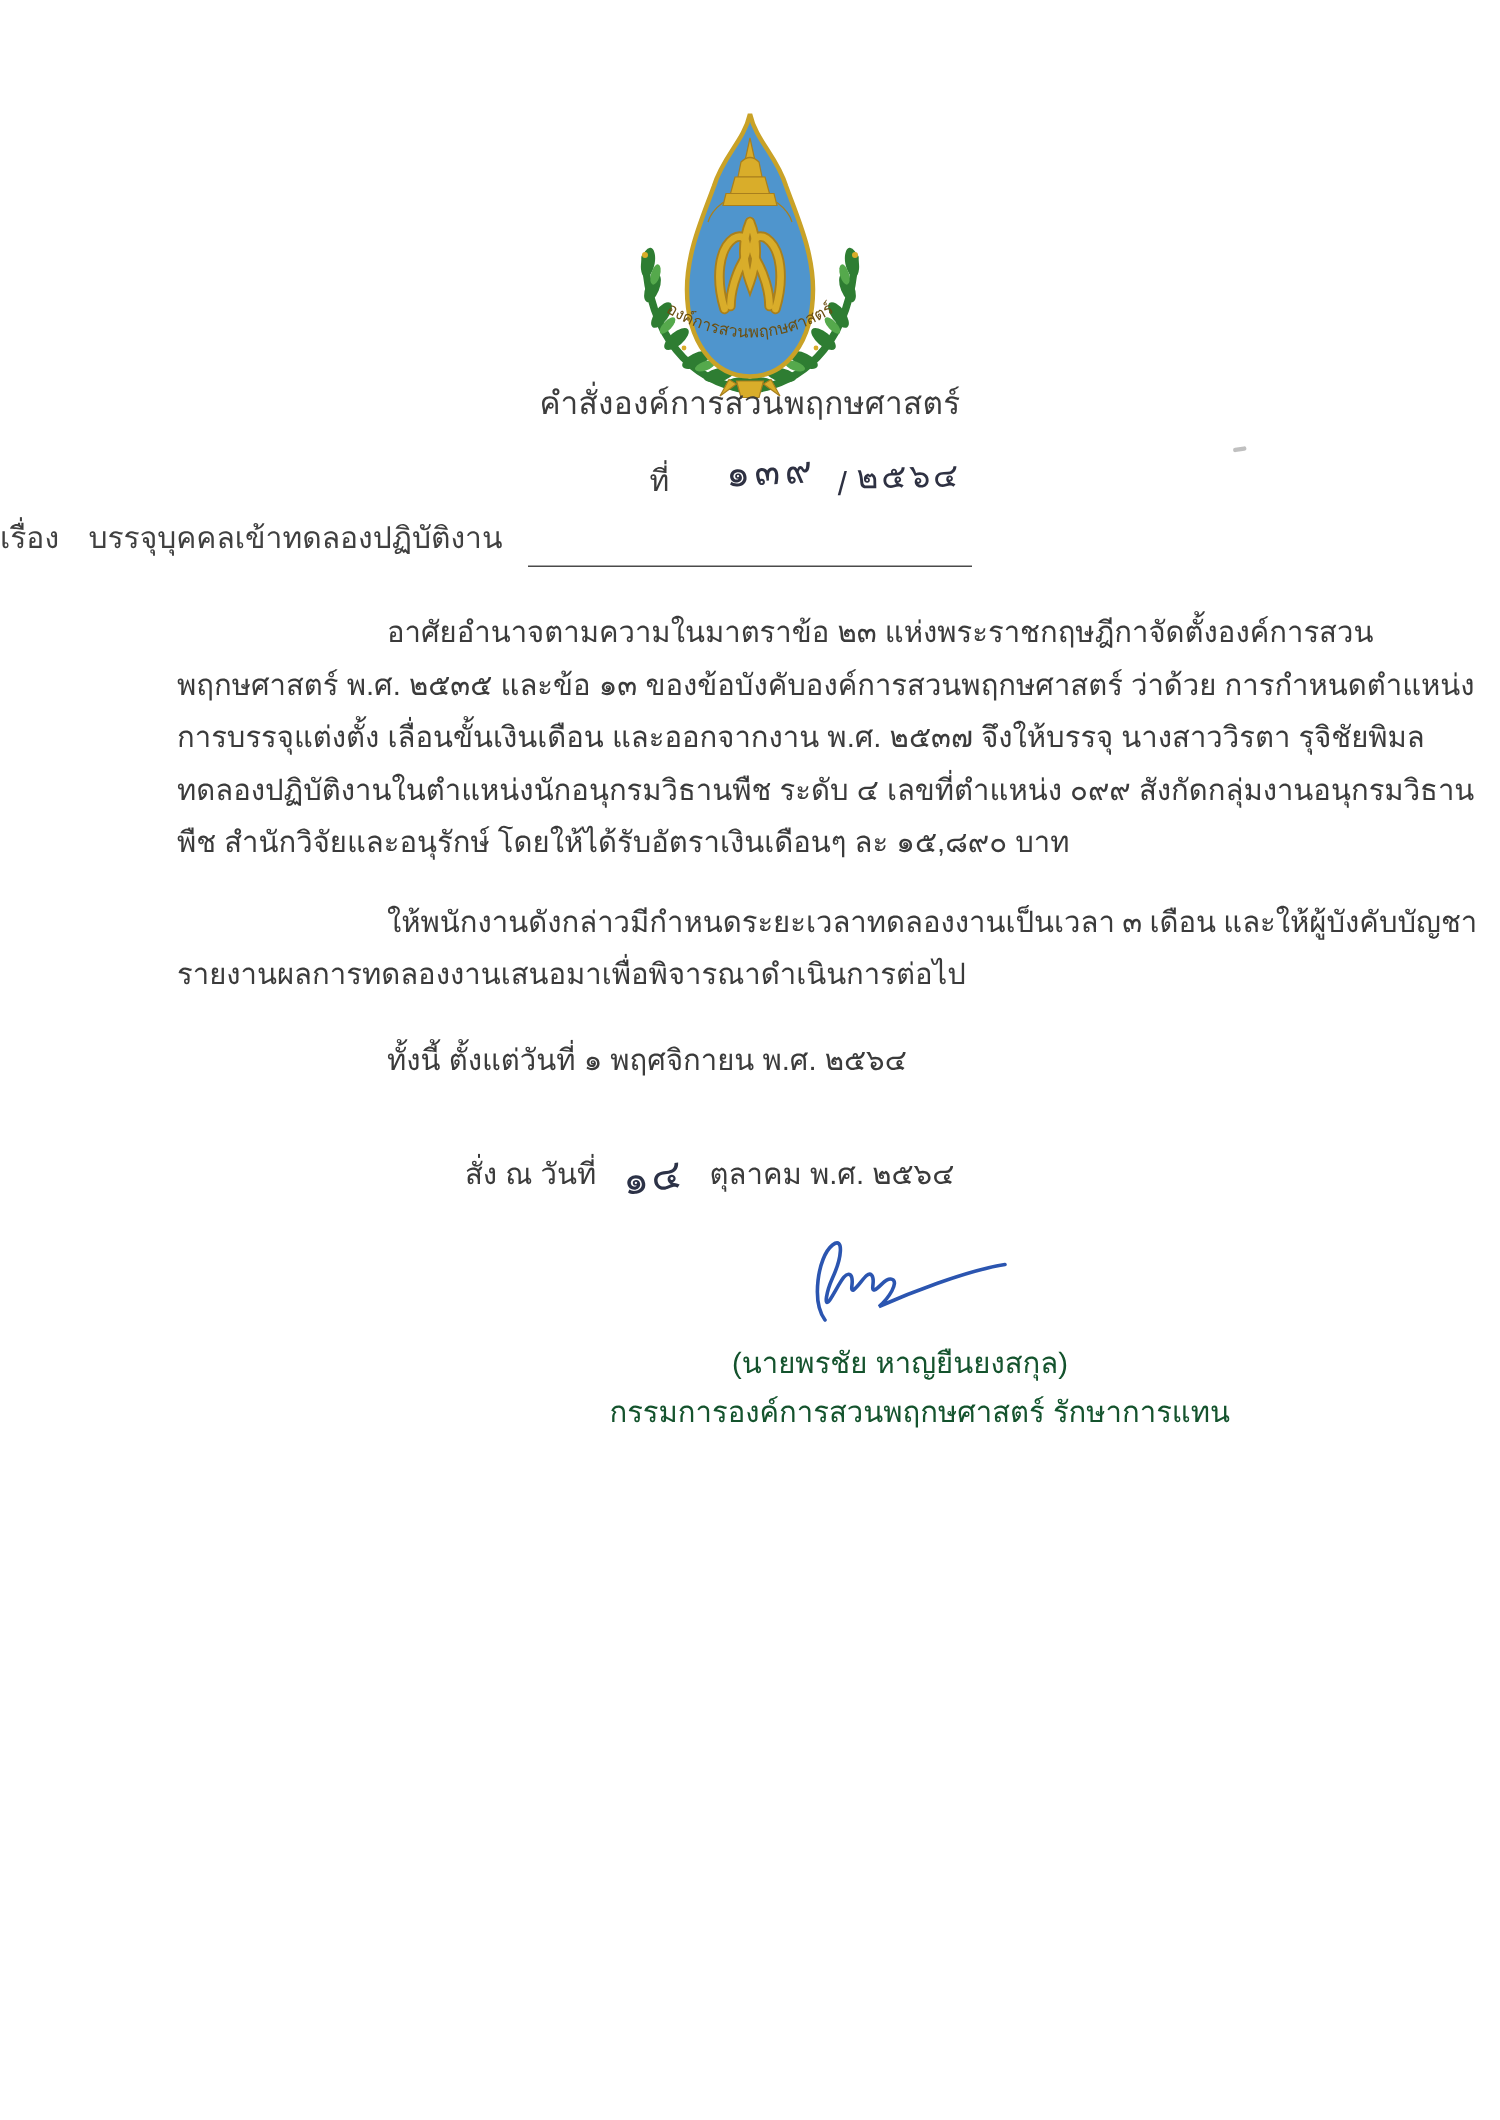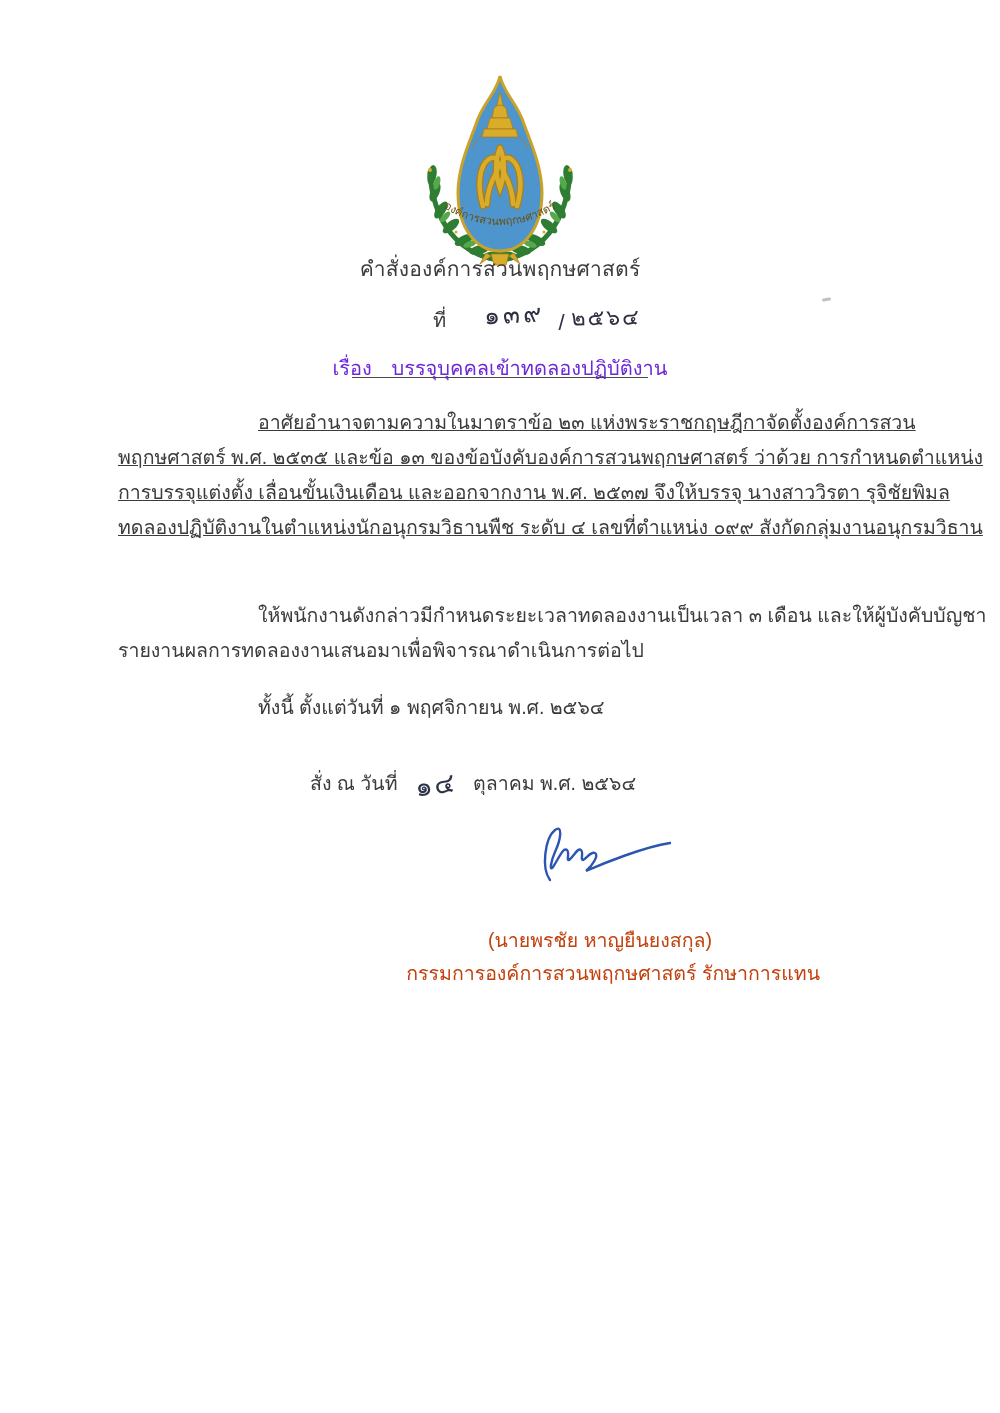--- a/index.html
+++ b/index.html
@@ -27,47 +27,47 @@
     font-size:25px;color:#2e3142;
     transform:rotate(-3deg);letter-spacing:3px;
     position:relative;top:-2px;margin-left:38px;
   }
   .number-line .slash{margin:0 6px 0 14px;font-size:22px;color:#2e3142;}
   .number-line .hw-year{
     font-size:22px;color:#2e3142;letter-spacing:2px;transform:rotate(-1deg);
     position:relative;top:-1px;
   }
   .subject-line{
-    position:absolute;top:352px;left:0;width:100%;
-    text-align:center;font-size:20px;color:#6d28d9;
+    position:absolute;top:342px;left:0;width:100%;
+    text-align:left;font-size:20px;color:#404040;
   }
   .subject-line .subject-label{margin-right:14px;}
   .divider{
     position:absolute;top:377px;left:352px;width:296px;height:0;
     border-top:1.5px solid #4a4a4a;
   }
   
   .para{position:absolute;left:118px;width:782px;font-size:19.5px;color:#3b3b3b;}
   .para .line{height:35px;line-height:35px;white-space:nowrap;}
   .para .indent{padding-left:140px;}
-  .para1{top:405px;text-decoration:underline;}
-  .para2{top:598px;}
+  .para1{top:405px;}
+  .para2{top:598px;font-family:Liberation Serif, serif;}
   .single-line{
     position:absolute;font-size:19.5px;line-height:30px;color:#3b3b3b;white-space:nowrap;
   }
   .effective-line{top:692px;left:258px;}
   .issued-line{top:768px;left:310px;display:flex;align-items:flex-start;}
   .issued-line .hw-day{
     font-size:27px;color:#2c3247;letter-spacing:2px;
     transform:rotate(-8deg);position:relative;top:2px;margin:0 16px 0 18px;
   }
   
   .signature{position:absolute;left:532px;top:822px;width:150px;height:68px;}
   .signer{position:absolute;left:380px;width:440px;text-align:center;
-    font-size:19.5px;color:#c2410c;white-space:nowrap;margin-top:32px;}
+    font-size:19.5px;color:#14532d;white-space:nowrap;}
   .signer-name{top:893px;}
   .signer-title1{top:926px;text-align:right;}
   .signer-title2{top:958px;}
   
   .stray-mark{
     position:absolute;left:822px;top:298px;width:9px;height:3px;
     background:#8d8d8d;border-radius:2px;transform:rotate(-8deg);opacity:.55;
   }
 </style>
 </head>
@@ -167,20 +167,21 @@
   </div>
 
   <div class="divider"></div>
   <div class="stray-mark"></div>
 
   <div class="para para1">
     <div class="line indent">อาศัยอำนาจตามความในมาตราข้อ ๒๓ แห่งพระราชกฤษฎีกาจัดตั้งองค์การสวน</div>
     <div class="line">พฤกษศาสตร์ พ.ศ. ๒๕๓๕ และข้อ ๑๓ ของข้อบังคับองค์การสวนพฤกษศาสตร์ ว่าด้วย การกำหนดตำแหน่ง</div>
     <div class="line">การบรรจุแต่งตั้ง เลื่อนขั้นเงินเดือน และออกจากงาน พ.ศ. ๒๕๓๗ จึงให้บรรจุ นางสาววิรตา  รุจิชัยพิมล</div>
     <div class="line">ทดลองปฏิบัติงานในตำแหน่งนักอนุกรมวิธานพืช ระดับ ๔ เลขที่ตำแหน่ง ๐๙๙ สังกัดกลุ่มงานอนุกรมวิธาน</div>
+    <div class="line">พืช  สำนักวิจัยและอนุรักษ์  โดยให้ได้รับอัตราเงินเดือนๆ ละ ๑๕,๘๙๐ บาท</div>
   </div>
 
   <div class="para para2">
     <div class="line indent">ให้พนักงานดังกล่าวมีกำหนดระยะเวลาทดลองงานเป็นเวลา ๓ เดือน และให้ผู้บังคับบัญชา</div>
     <div class="line">รายงานผลการทดลองงานเสนอมาเพื่อพิจารณาดำเนินการต่อไป</div>
   </div>
 
   <div class="single-line effective-line">ทั้งนี้  ตั้งแต่วันที่ ๑ พฤศจิกายน พ.ศ. ๒๕๖๔</div>
 
   <div class="single-line issued-line">

